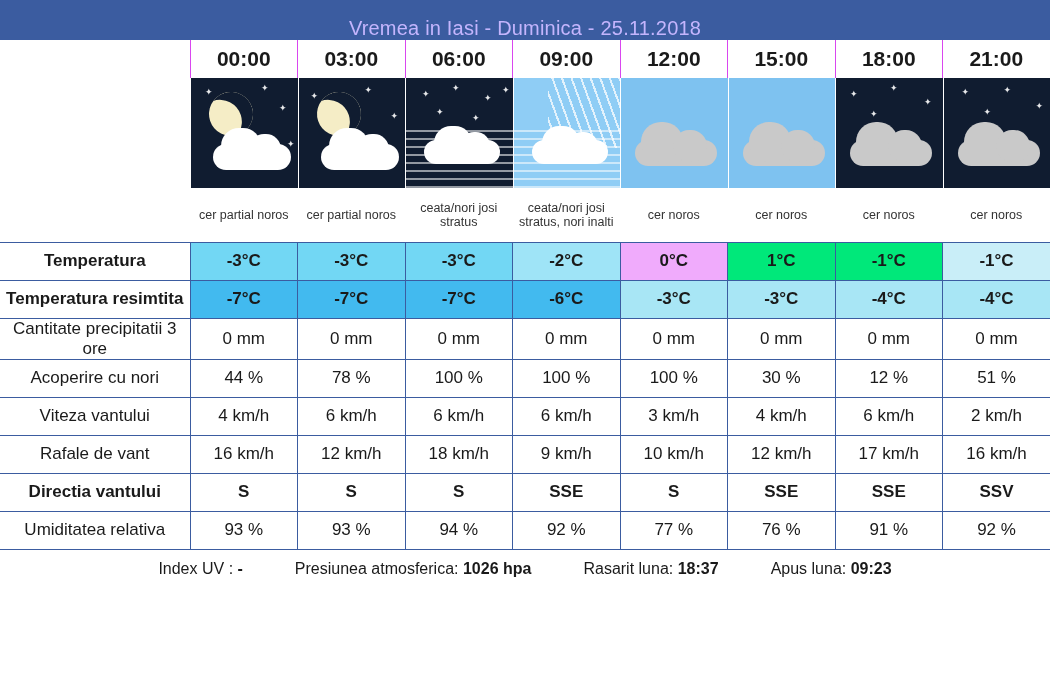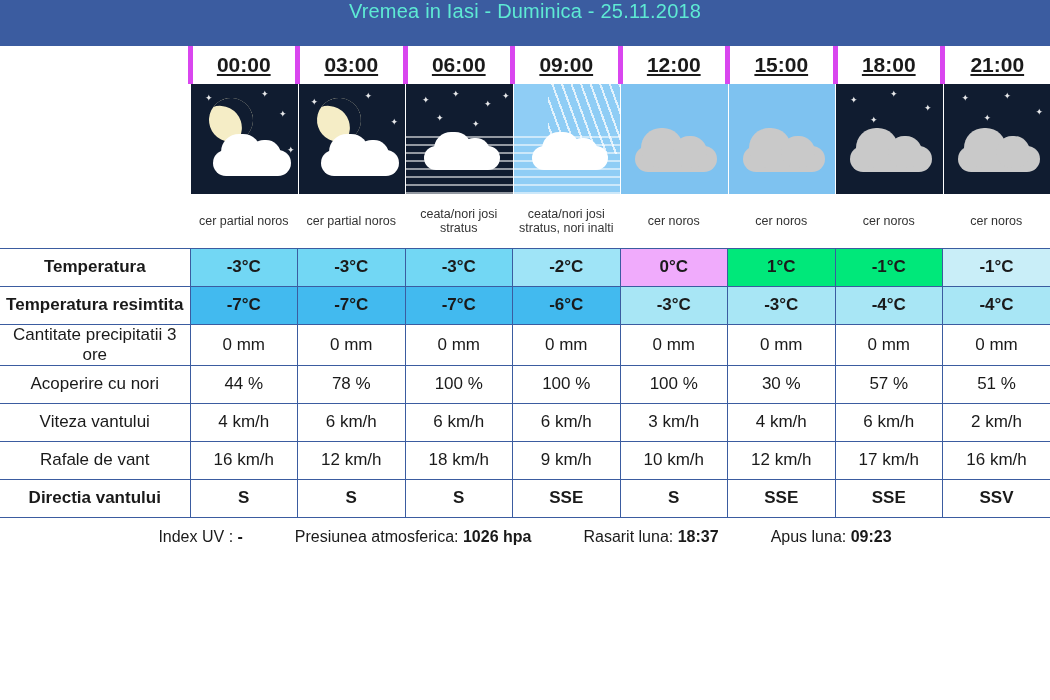--- a/index.html
+++ b/index.html
@@ -11,25 +11,25 @@
     overflow: hidden;
   }
   .page {
     position: relative;
     width: 1050px; height: 700px;
     background: #fff;
   }
 
   
   .title-bar {
-    height: 46px;
+    height: 40px;
     background: #3b5ca0;
-    color: #5eead4;
+    color: #c4b5fd;
     display: flex;
-    align-items: flex-start;
+    align-items: flex-end;
     justify-content: center;
     font-size: 20px;
     letter-spacing: 0.2px;
   }
 
   
   table.wx {
     width: 1050px;
     border-collapse: collapse;
     table-layout: fixed;
@@ -42,22 +42,21 @@
   
   .hours-row td {
     height: 38px;
     text-align: center;
     font-size: 21px;
     font-weight: bold;
     color: #1a1a1a;
     vertical-align: middle;
   }
   .hours-row td.hour-col {
-    border-left: 5px solid #d946ef;
-    text-decoration: underline;
+    border-left: 1px solid #d946ef;
   }
   .hours-row td.hour-col.last { border-right: 1px solid #3b5ca0; }
 
   
   .icon-row td {
     height: 110px;
     vertical-align: middle;
     padding: 0;
   }
   .icon-cell {
@@ -367,21 +366,21 @@
 
 
     <tr class="data-row">
       <td class="rowlabel">Acoperire cu nori</td>
       <td>44 %</td>
       <td>78 %</td>
       <td>100 %</td>
       <td>100 %</td>
       <td>100 %</td>
       <td>30 %</td>
-      <td>57 %</td>
+      <td>12 %</td>
       <td class="last">51 %</td>
     </tr>
 
     <tr class="data-row">
       <td class="rowlabel">Viteza vantului</td>
       <td>4 km/h</td>
       <td>6 km/h</td>
       <td>6 km/h</td>
       <td>6 km/h</td>
       <td>3 km/h</td>
@@ -407,20 +406,31 @@
       <td>S</td>
       <td>S</td>
       <td>S</td>
       <td>SSE</td>
       <td>S</td>
       <td>SSE</td>
       <td>SSE</td>
       <td class="last">SSV</td>
     </tr>
 
+    <tr class="data-row">
+      <td class="rowlabel">Umiditatea relativa</td>
+      <td>93 %</td>
+      <td>93 %</td>
+      <td>94 %</td>
+      <td>92 %</td>
+      <td>77 %</td>
+      <td>76 %</td>
+      <td>91 %</td>
+      <td class="last">92 %</td>
+    </tr>
 
   </tbody>
     </table>
 
   <div class="footer">
     <div class="footer-row">
       <span class="footer-item">
         <span>Index UV :</span>
         <b>-</b>
       </span>

